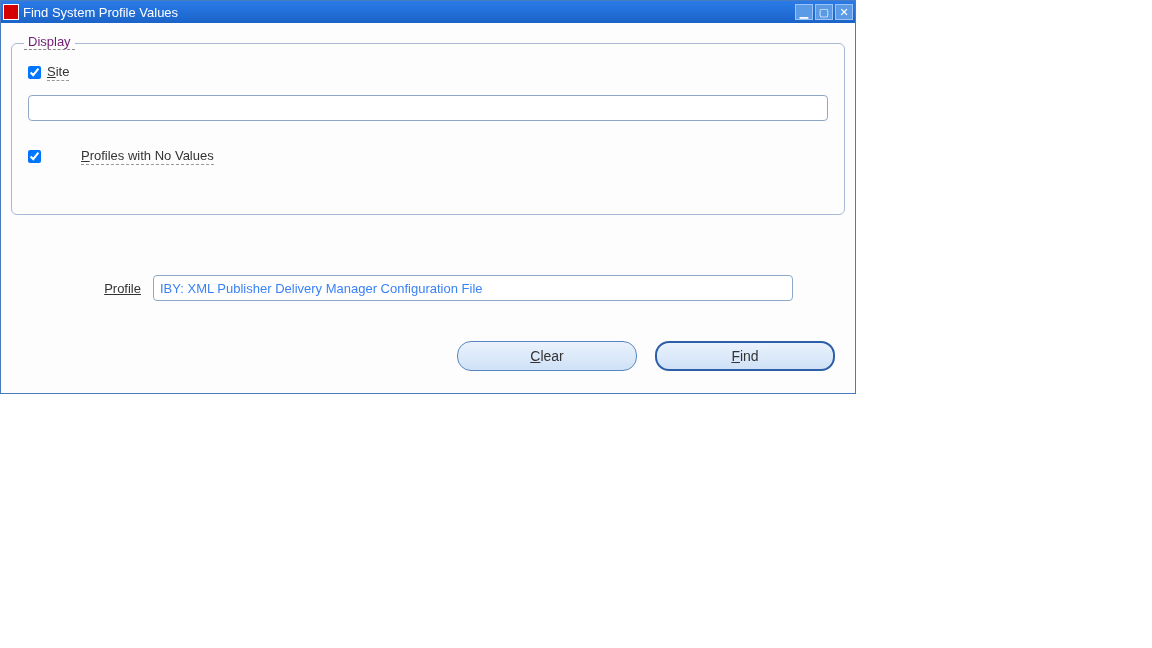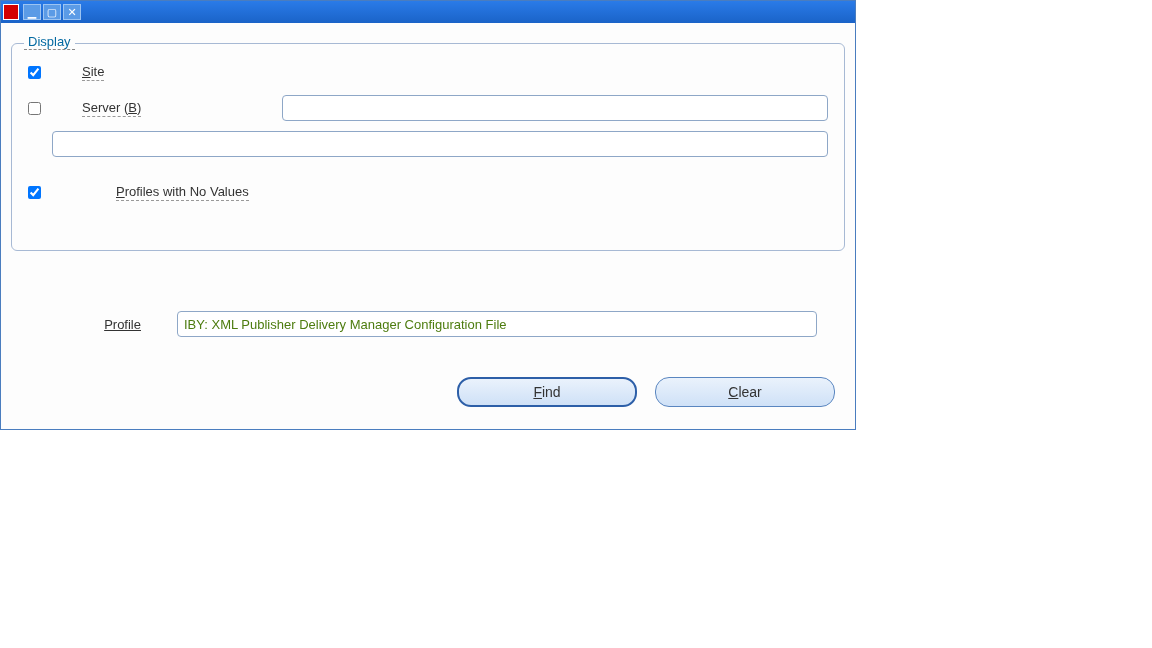--- a/index.html
+++ b/index.html
@@ -54,51 +54,49 @@
     border-radius: 6px;
     padding: 10px 16px 40px 16px;
     position: relative;
     margin-top: 12px;
   }
   .fieldset-legend {
     position:absolute;
     top:-10px; left:12px;
     background:#fdfdfd;
     padding:0 4px;
-    color:#0369a1;
+    color:#701a75;
     border-bottom:1px dashed #888;
   }
   .row {
     display:flex;
     align-items:center;
     height: 36px;
   }
   .chk-cell {
     width: 230px;
     display:flex;
     align-items:center;
     gap:6px;
   }
   .chk-cell label {
     border-bottom:1px dashed #999;
     padding-bottom:1px;
     color:#333;
-    margin-left:35px;
   }
   .chk-cell input { margin:0; }
   .txt {
     flex:1;
     height:26px;
     border:1px solid #8ea7c7;
     border-radius:4px;
     background:#fff;
     padding:2px 6px;
     font-size:13px;
-    color:#4d7c0f;
-    margin-left:24px;
+    color:#3b82f6;
   }
   .profile-row {
     display:flex;
     align-items:center;
     margin: 60px 0 0 70px;
     gap: 12px;
   }
   .profile-row .plabel { width:60px; text-align:right; color:#333;text-decoration:underline; }
   .profile-row .txt { flex:0 0 640px; }
   .btn-row {
@@ -122,20 +120,21 @@
     font-weight: normal;
   }
   .u { text-decoration: underline; }
 </style>
 </head>
 <body>
 
 <div class="window">
   <div class="titlebar">
     <span class="oracle-icon"></span>
+    <span class="title-text">Find System Profile Values</span>
     <div class="win-btns">
       <div class="win-btn">▁</div>
       <div class="win-btn">▢</div>
       <div class="win-btn">✕</div>
     </div>
   </div>
 
   <div class="body">
 
     <div class="fieldset">
@@ -143,45 +142,38 @@
 
       <div class="row">
         <div class="chk-cell">
           <input type="checkbox" checked="" style="">
           <label><span class="u">S</span>ite</label>
         </div>
       </div>
 
 
 
-      <div class="row">
-        <div class="chk-cell">
-          <input type="checkbox" style="">
-          <label>Server (<span class="u">B</span>)</label>
-        </div>
-        <input class="txt" type="text" value="" style="">
-      </div>
 
       <div class="row">
         <input class="txt" type="text" value="" style="">
       </div>
 
 
       <div class="row" style="margin-top:12px;">
         <div class="chk-cell" style="width:auto;gap:40px;">
           <input type="checkbox" checked="" style="">
           <label><span class="u">P</span>rofiles with No Values</label>
         </div>
       </div>
     </div>
 
     <div class="profile-row">
       <span class="plabel">Profile</span>
       <input class="txt" type="text" value="IBY: XML Publisher Delivery Manager Configuration File" style="">
     </div>
 
     <div class="btn-row">
+      <button class="btn"><span class="u">C</span>lear</button>
       <button class="btn primary"><span class="u">F</span>ind</button>
-      <button class="btn"><span class="u">C</span>lear</button>
     </div>
 
   </div>
 </div>
 
 </body></html>

